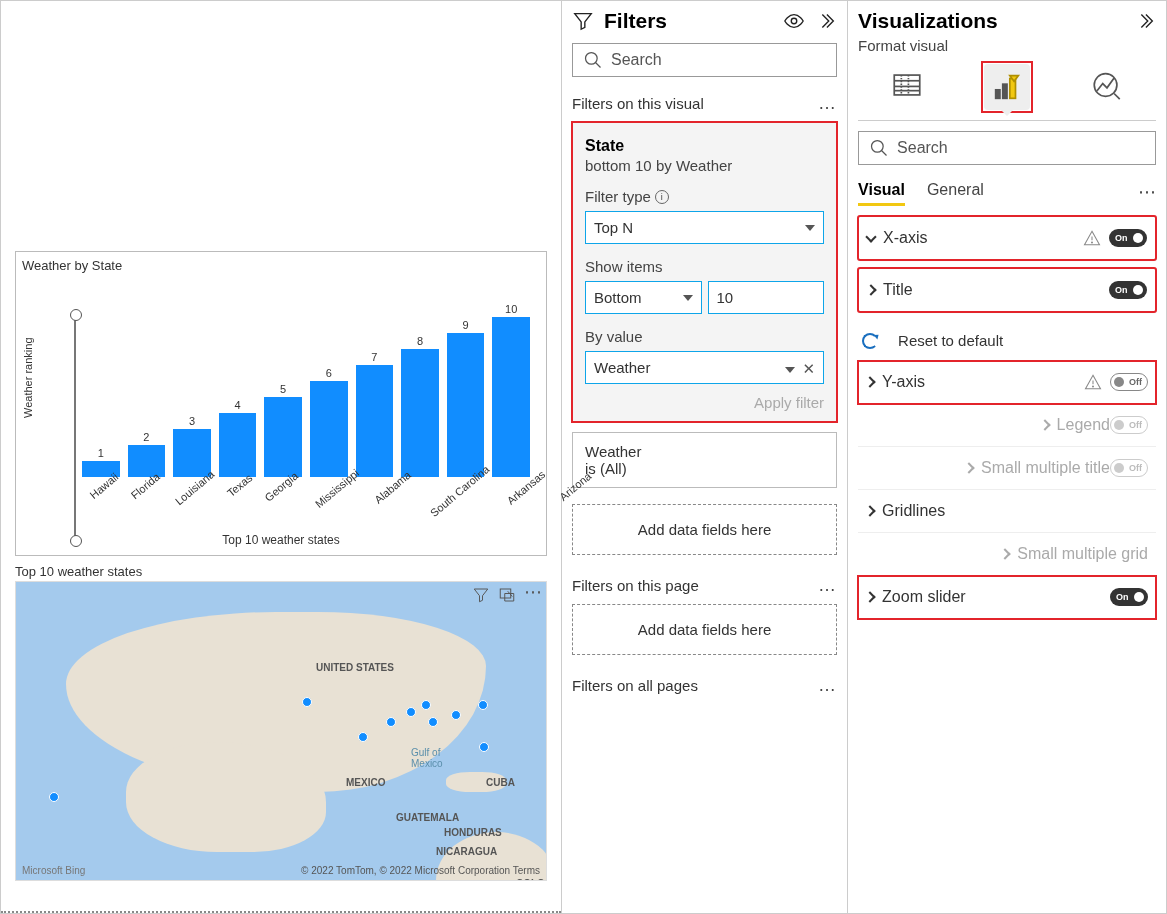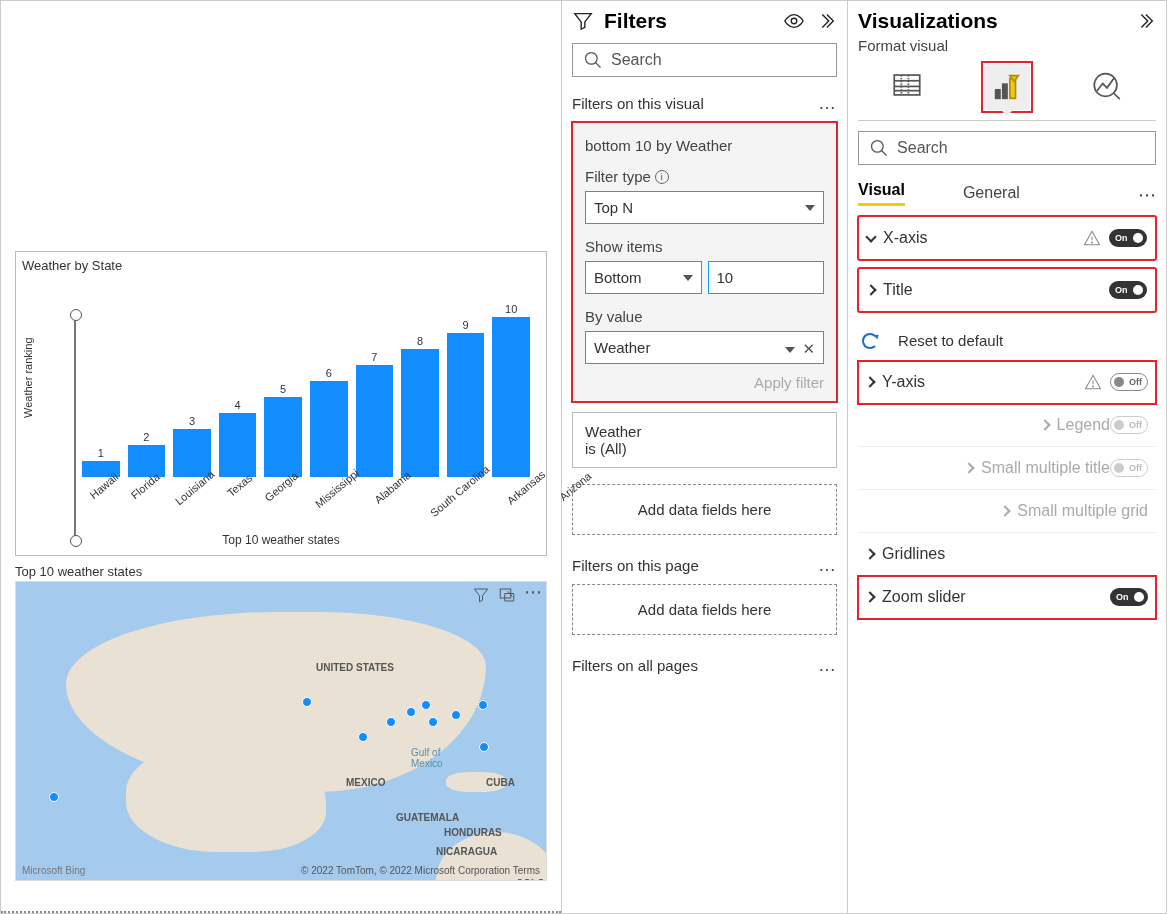--- a/index.html
+++ b/index.html
@@ -75,21 +75,21 @@
     .viz-header { display: flex; justify-content: space-between; align-items: center; }
     .viz-header h2 { font-size: 21px; font-weight: 600; }
     .subh { font-size: 15px; color: #444; margin: 4px 0 8px; }
     .viz-modes { display: flex; justify-content: space-around; margin-bottom: 8px; position: relative; }
     .mode-btn { width: 46px; height: 46px; display: flex; align-items: center; justify-content: center; position: relative; }
     .mode-btn.active { background: #eee; border-radius: 4px; }
     .mode-btn.active::after { content:""; position:absolute; bottom:-6px; left:50%; transform:translateX(-50%); width:0;height:0; border-left:6px solid transparent; border-right:6px solid transparent; border-top:6px solid #eee;}
     .mode-box-wrap { padding: 2px; }
     .mode-notch { width: 100%; border-top: 1px solid #ccc; margin-top: 4px; }
     
-    .tabs { display: flex; align-items: flex-end; margin: 12px 0 10px; gap: 36px; }
+    .tabs { display: flex; align-items: flex-start; margin: 12px 0 10px; }
     .tab { font-size: 16px; color: #444; margin-right: 22px; padding-bottom: 4px; cursor: pointer; }
     .tab.active { font-weight: 600; color: #000; border-bottom: 3px solid #f2c811; }
     .tab-ellipsis { margin-left: auto; font-size: 18px; color: #444; }
     
     .format-row { display: flex; align-items: center; justify-content: space-between; padding: 12px 8px; font-size: 16px; color: #333; border-bottom: 1px solid #eee; }
     .format-row.card { border: 1px solid #ddd; box-shadow: 0 1px 2px rgba(0,0,0,0.05); margin-bottom: 8px; border-radius: 2px; }
     .format-row.disabled { color: #aaa; justify-content: flex-end; }
     .fr-left { display: flex; align-items: center; gap: 8px; }
     .chev-r { display: inline-block; width: 8px; height: 8px; border-right: 2px solid currentColor; border-bottom: 2px solid currentColor; transform: rotate(-45deg); }
     .chev-d { display: inline-block; width: 8px; height: 8px; border-right: 2px solid currentColor; border-bottom: 2px solid currentColor; transform: rotate(45deg); margin-top: -3px;}
@@ -246,20 +246,21 @@
       </svg>
     <span>Search</span>
   </div>
 
   <div class="section-title">
     <span>Filters on this visual</span>
     <span class="ellipsis">…</span>
   </div>
 
   <div class="filter-card highlight-red">
+    <div class="fc-name">State</div>
     <div class="fc-sub">bottom 10 by Weather</div>
     <div class="fc-lab">
         <span>Filter type</span>
         <span class="info">i</span>
       </div>
     <div class="fc-select" style="margin-bottom:14px">
       <span>Top N</span>
         <span class="chev"></span>
     </div>
     <div class="fc-lab">Show items</div>
@@ -422,31 +423,31 @@
     <div class="fr-left">
         <span class="chev-r"></span>
         <span>Small multiple title</span>
       </div>
     <div class="toggle off disabled">
         <span class="knob"></span>
         <span>Off</span>
       </div>
   </div>
 
+  <div class="format-row">
+    <div class="fr-left">
+        <span class="chev-r"></span>
+        <span>Gridlines</span>
+      </div>
+  </div>
+
   <div class="format-row disabled">
     <div class="fr-left">
         <span class="chev-r"></span>
         <span>Small multiple grid</span>
-      </div>
-  </div>
-
-  <div class="format-row">
-    <div class="fr-left">
-        <span class="chev-r"></span>
-        <span>Gridlines</span>
       </div>
   </div>
 
   <div class="format-row highlight-red">
     <div class="fr-left">
         <span class="chev-r"></span>
         <span>Zoom slider</span>
       </div>
     <div class="toggle on">
         <span>On</span>

